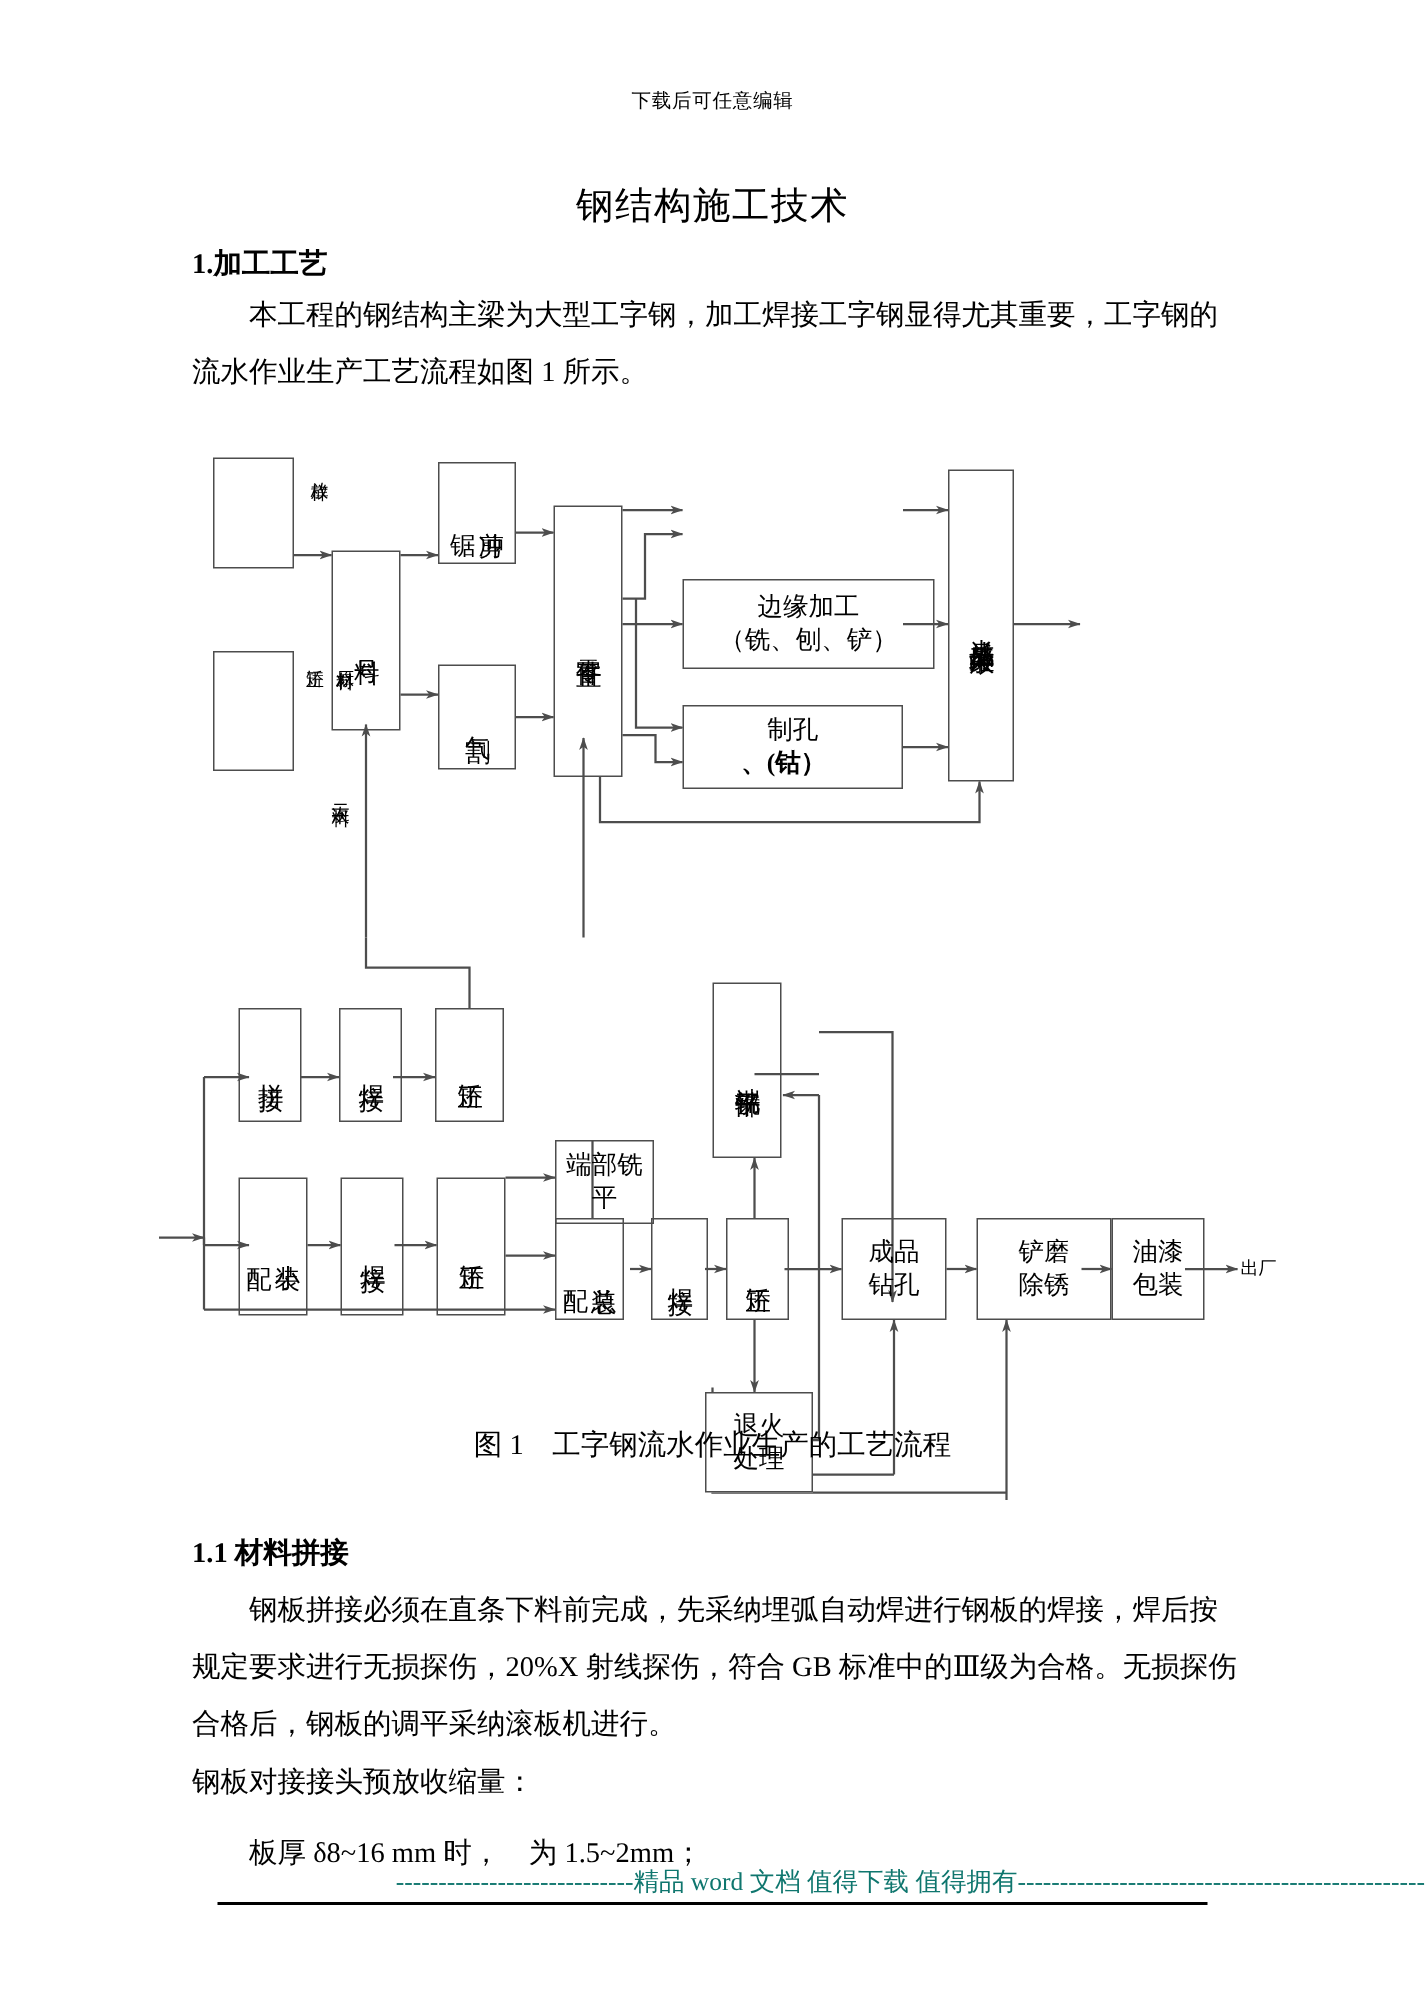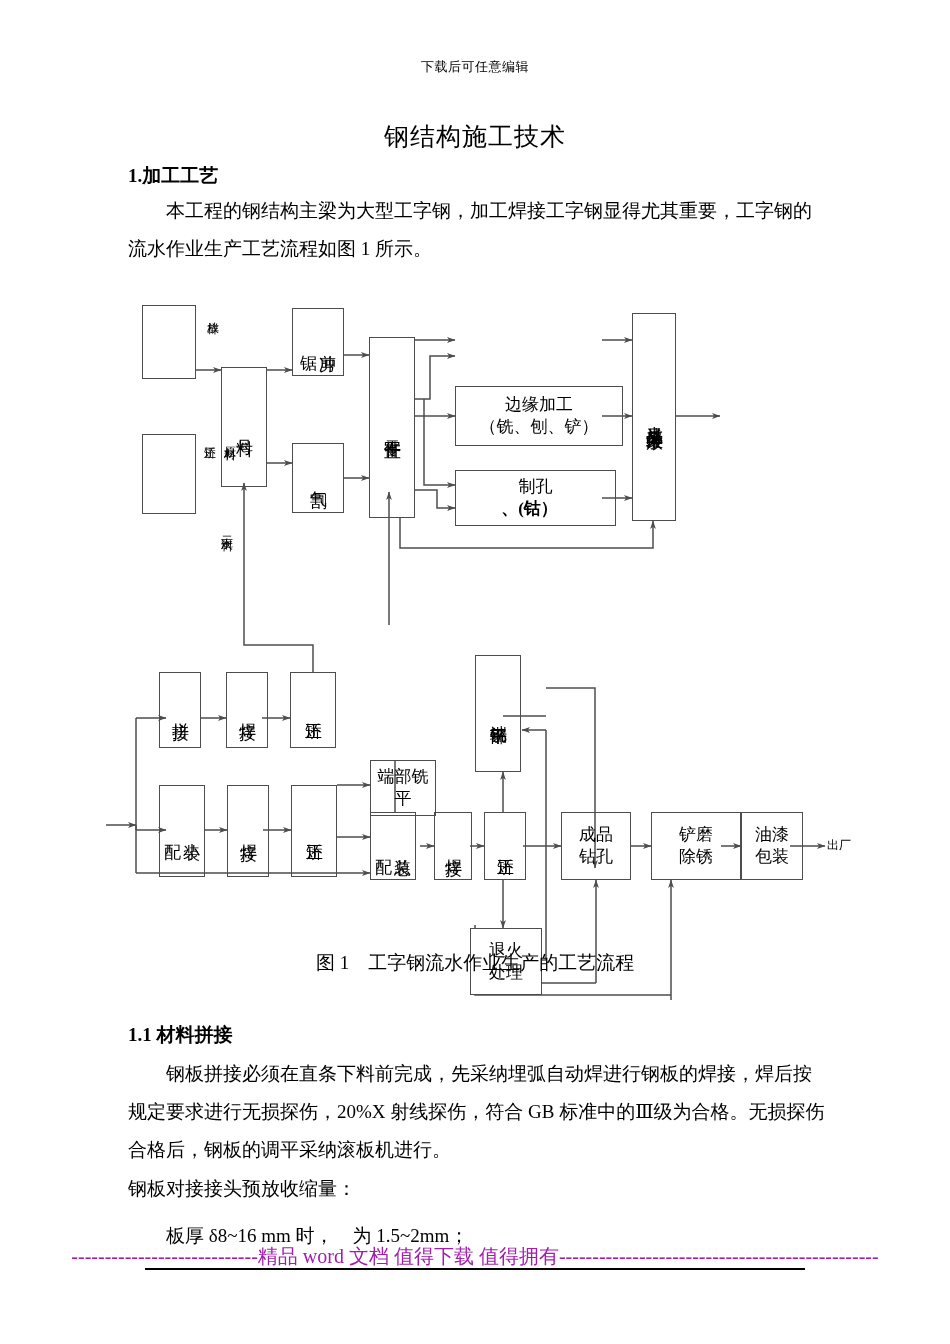--- a/index.html
+++ b/index.html
@@ -58,23 +58,23 @@
   #para2 { top: 1055px; left: 128px; }
   #para3 { top: 1170px; left: 128px; }
   #para4 { top: 1200px; left: 128px; margin-top: 17px; }
   .indent { text-indent: 2em; display: block; }
 
   .footer-note {
     position: absolute;
     top: 1243px;
     left: 0;
     width: 950px;
-    text-align: center;
-    font-size: 20px;
-    color: #a21caf;
+    text-align: right;
+    font-size: 17px;
+    color: #0f766e;
   }
   .footer-rule {
     position: absolute;
     top: 1268px;
     left: 145px;
     width: 660px;
     height: 2px;
     background: #000;
   }
 
@@ -274,21 +274,21 @@
   <div class="bx vtxt" style="left:292px; top:443px; width:52px; height:70px;">气割</div>
 
   <div class="bx vtxt" style="left:369px; top:337px; width:46px; height:181px;">零件平直</div>
 
 
   <div class="bx" style="left:455px; top:386px; width:168px; height:60px; flex-direction:column;">
     <span>边缘加工</span>
     <span>（铣、刨、铲）</span>
   </div>
 
-  <div class="bx" style="left:455px; top:470px; width:161px; height:56px; flex-direction:column;">
+  <div class="bx" style="left:455px; top:470px; width:147px; height:56px; flex-direction:column;">
     <span>制孔</span>
     <span style="font-weight:bold; margin-left:-12px;">、(钴）</span>
   </div>
 
   <div class="bx vtxt" style="left:632px; top:313px; width:44px; height:208px;">半成品库分类堆放</div>
 
   <div class="bx vtxt" style="left:159px; top:672px; width:42px; height:76px;">拼接</div>
   <div class="bx vtxt" style="left:226px; top:672px; width:42px; height:76px;">焊接</div>
   <div class="bx vtxt" style="left:290px; top:672px; width:46px; height:76px;">矫正</div>
 

